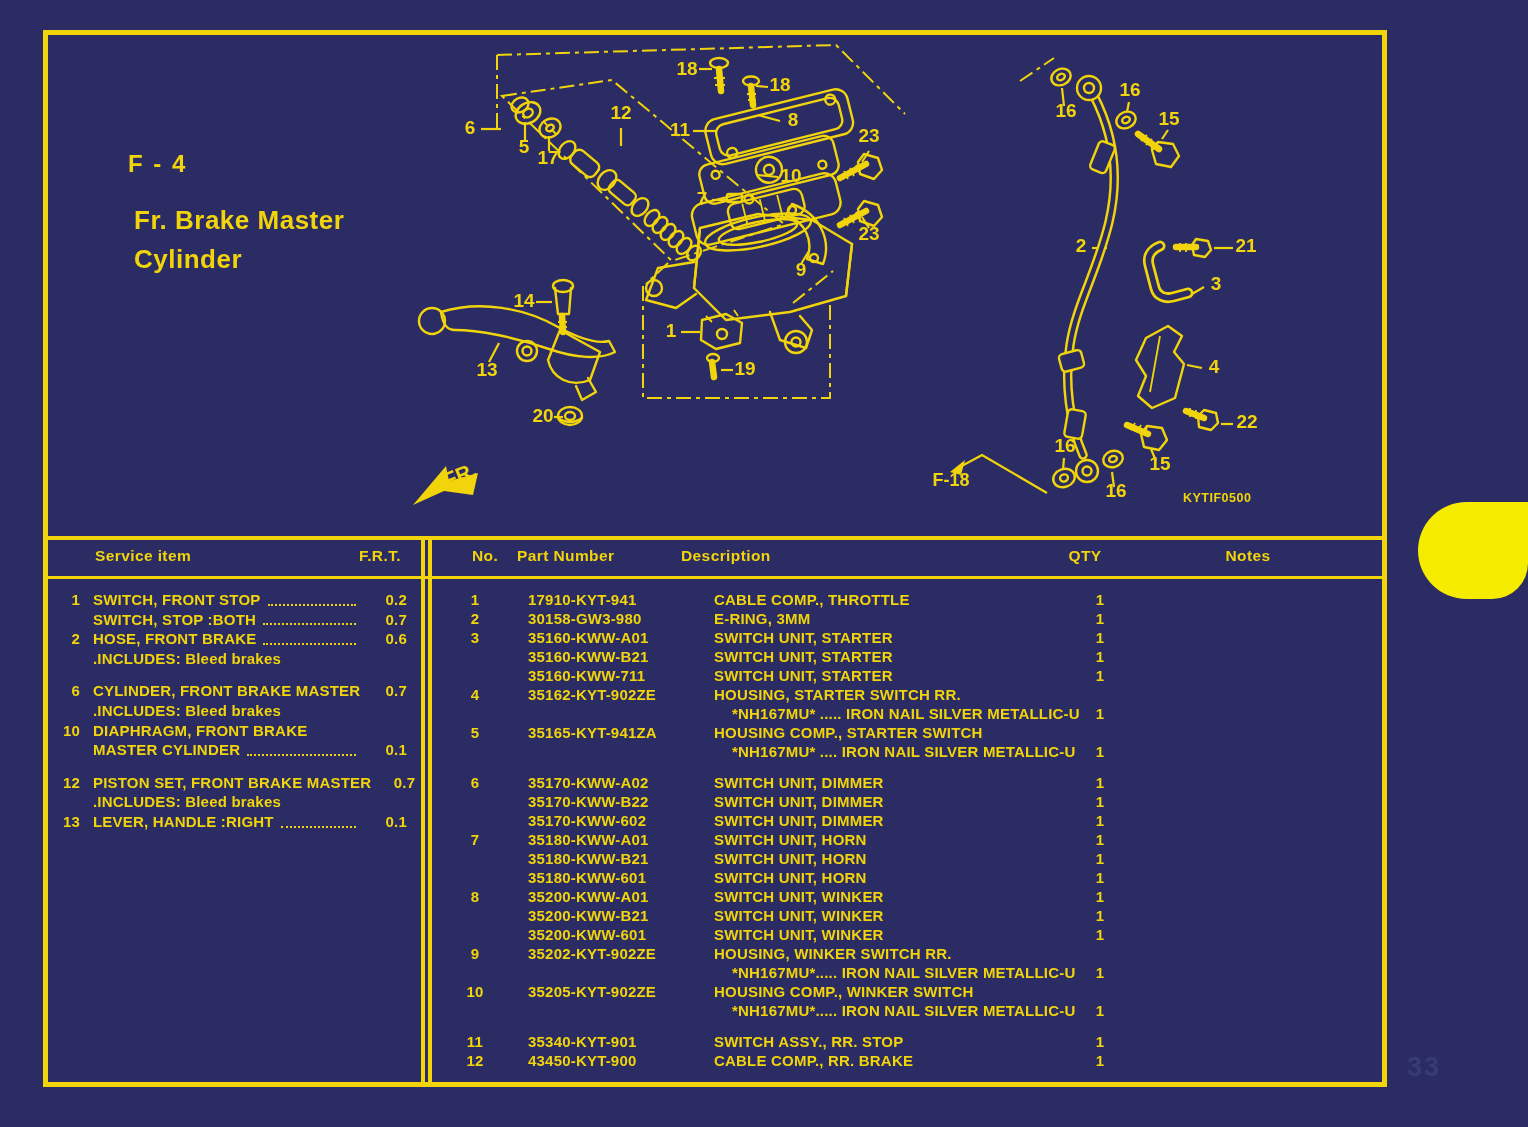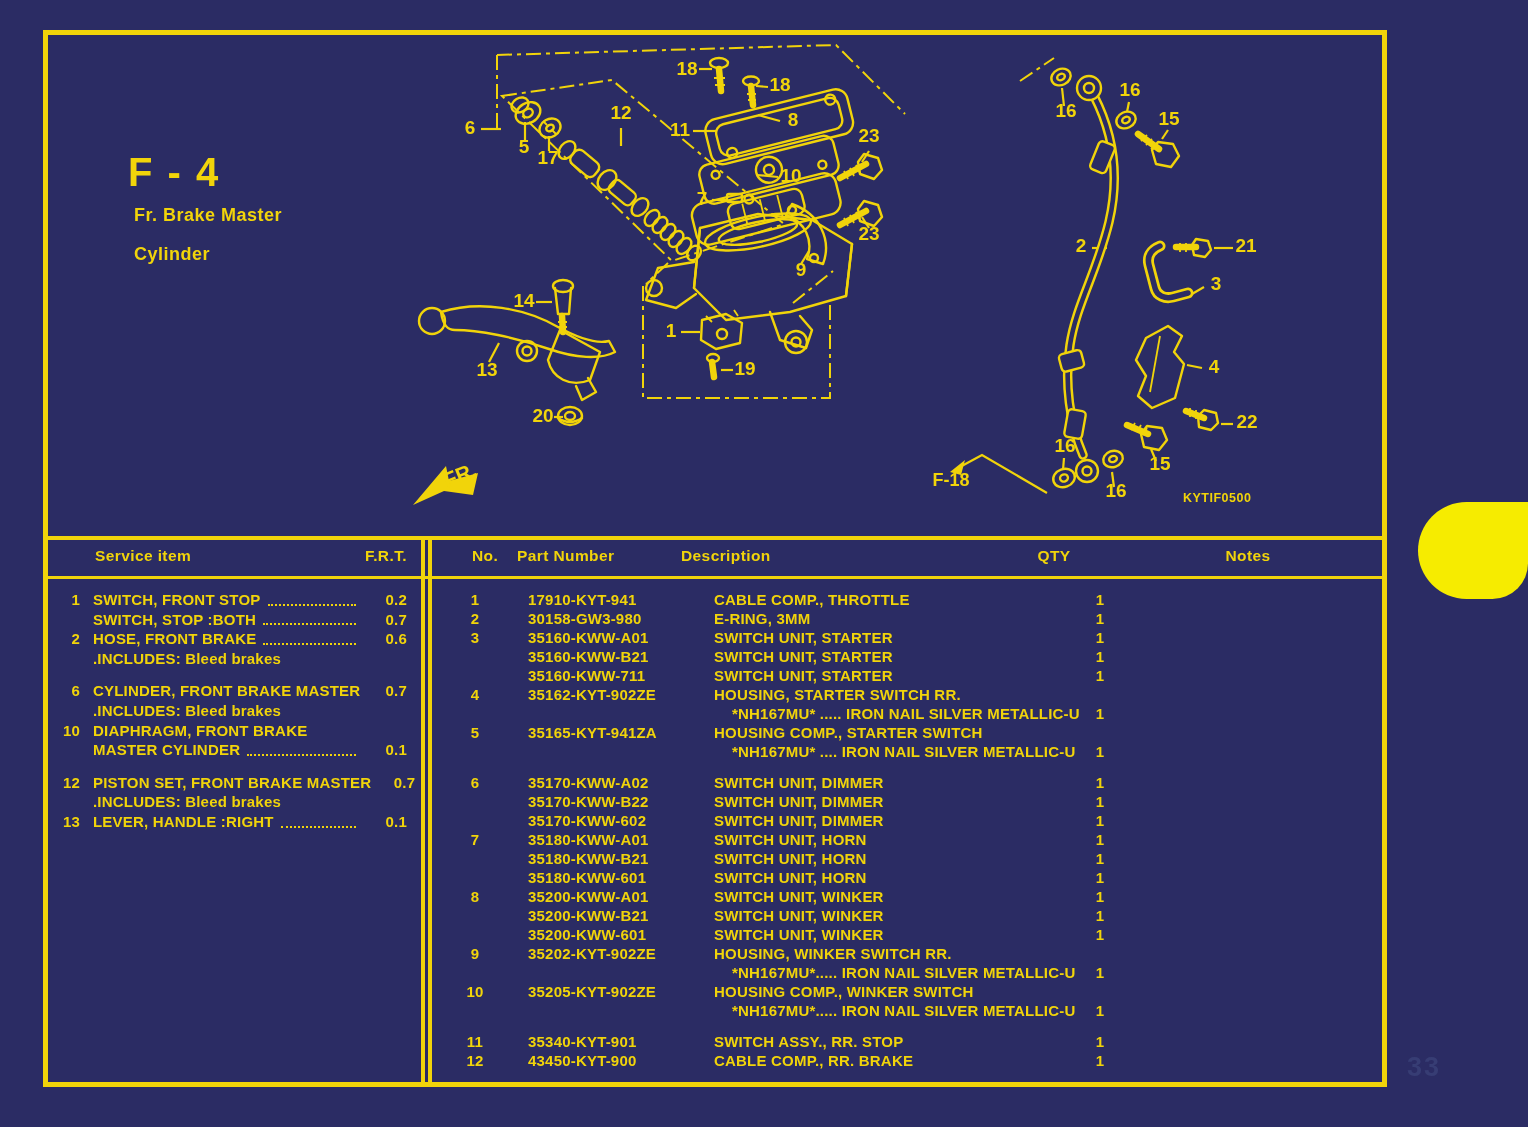--- a/index.html
+++ b/index.html
@@ -11,22 +11,22 @@
   .page{
     position:relative;width:1528px;height:1127px;overflow:hidden;
     background:var(--bg);
     font-family:"Liberation Sans",sans-serif;font-weight:bold;color:var(--yl);
   }
   .frame{position:absolute;left:43px;top:30px;width:1334px;height:1047px;border:5px solid var(--yl);}
   .hline{position:absolute;background:var(--yl);}
   .vline{position:absolute;background:var(--yl);}
 
   
-  .title-code{position:absolute;left:128px;top:150px;font-size:40px;letter-spacing:2px;text-align:center;}
-  .title-line{position:absolute;left:134px;font-size:18px;letter-spacing:.5px;}
+  .title-code{position:absolute;left:128px;top:150px;font-size:24px;letter-spacing:2px;text-align:center;}
+  .title-line{position:absolute;left:134px;font-size:26px;letter-spacing:.5px;}
   .title-line.l1{top:205px;}
   .title-line.l2{top:244px;}
 
   
   svg.diagram{position:absolute;left:0;top:0;}
   .st{stroke:var(--yl);stroke-width:2.4;fill:none;stroke-linejoin:round;stroke-linecap:round;}
   .fillbg{fill:var(--bg);}
   .filly{fill:var(--yl);stroke:none;}
   .chain{stroke:var(--yl);stroke-width:2;fill:none;stroke-dasharray:15 5 4 5;}
   .ldr{stroke:var(--yl);stroke-width:2.2;fill:none;}
@@ -327,26 +327,26 @@
         <text x="1116" y="497" class="callout">16</text>
       </g>
   </svg>
 
   <div class="hline" style="left:43px;top:536px;width:1344px;height:4px;"></div>
   <div class="hline" style="left:43px;top:576px;width:1344px;height:3px;"></div>
   <div class="vline" style="left:421px;top:536px;width:4px;height:549px;"></div>
   <div class="vline" style="left:428px;top:536px;width:4px;height:549px;"></div>
 
   <div class="tbl-header" style="left:95px;">Service item</div>
-  <div class="tbl-header" style="left:340px;width:67px;text-align:right;">F.R.T.</div>
+  <div class="tbl-header" style="left:359px;width:67px;text-align:left;">F.R.T.</div>
 
   <div class="tbl-header" style="left:472px;width:50px;text-align:left;">No.</div>
   <div class="tbl-header" style="left:517px;">Part Number</div>
   <div class="tbl-header" style="left:681px;">Description</div>
-  <div class="tbl-header" style="left:1014px;width:80px;text-align:center;">QTY</div>
+  <div class="tbl-header" style="left:1045px;width:80px;text-align:center;">QTY</div>
   <div class="tbl-header" style="left:1178px;width:140px;text-align:center;">Notes</div>
 
   <div class="svc-rows">
 
   <div class="srow leader">
         <span class="sno">1</span>
         <span class="sname">SWITCH, FRONT STOP</span>
         <span class="sdots"></span>
         <span class="sfrt">0.2</span>
       </div>

